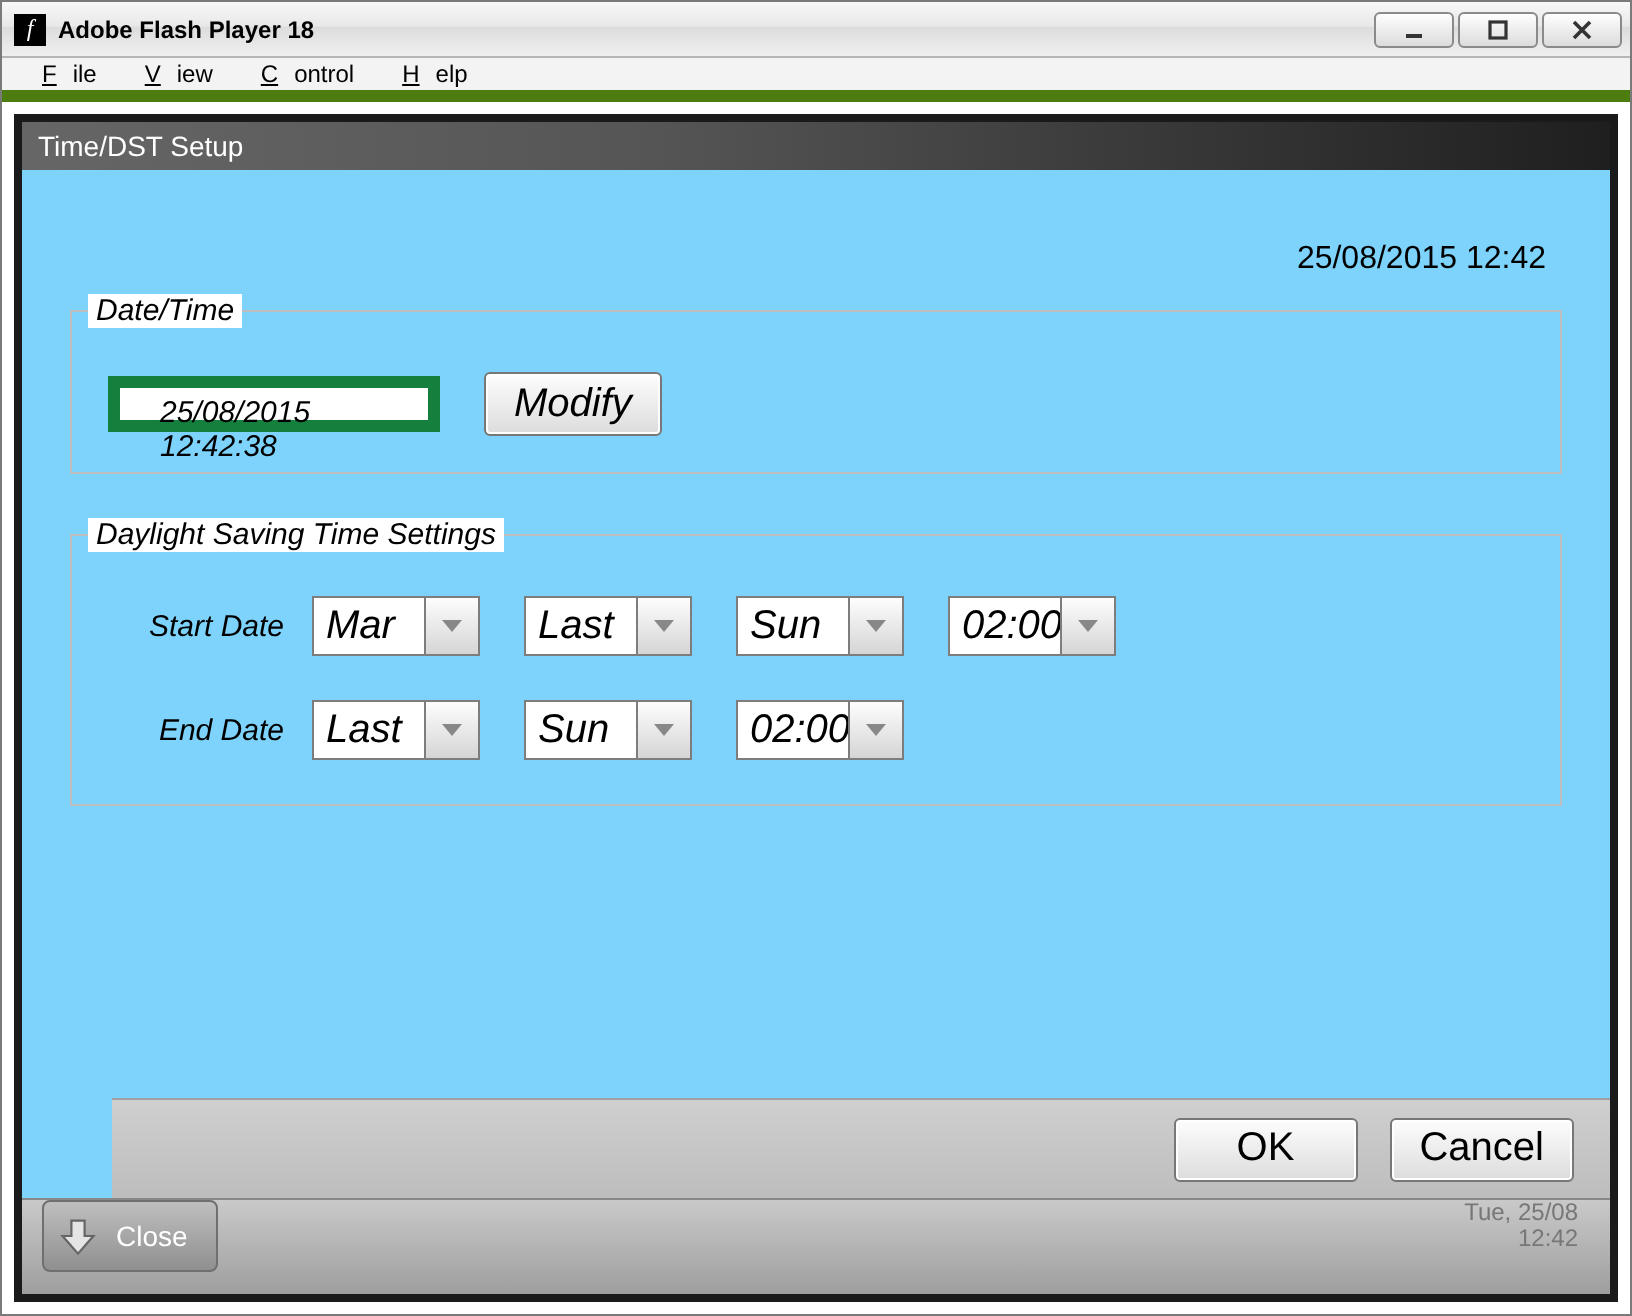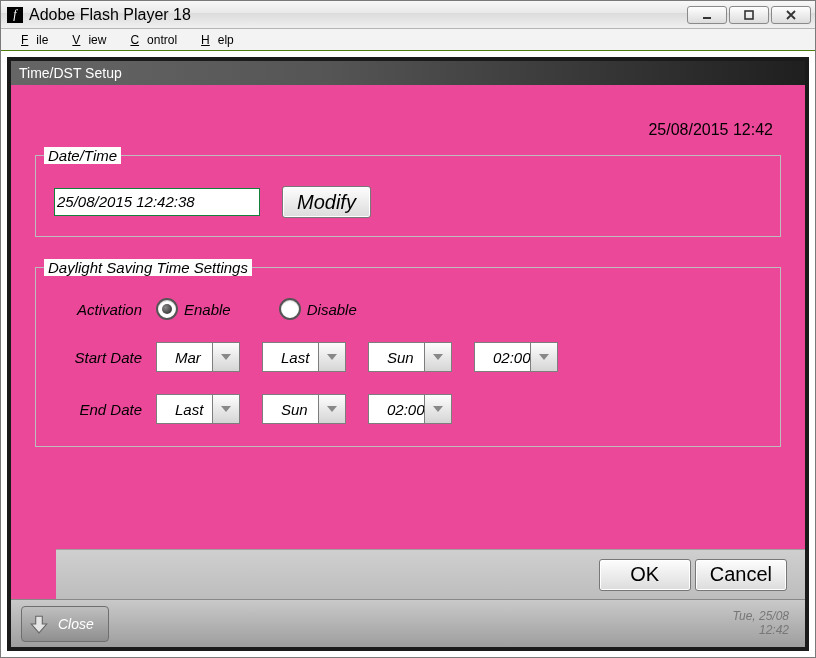--- a/index.html
+++ b/index.html
@@ -25,53 +25,53 @@
     border-bottom:1px solid #b5b5b5;
     display:flex; align-items:center;
     padding:0 4px;
   }
   .titlebar .app-icon{
     width:16px; height:16px; margin:0 6px 0 2px;
     background:#000; display:flex;align-items:center;justify-content:center;
     color:#fff; font-style:italic; font-family:Georgia,serif; font-size:12px;
     border:1px solid #000;
   }
-  .titlebar .title { flex:1; font-size:16px; }
+  .titlebar .title { flex:1; font-size:12px;font-weight:bold; }
   .titlebar .ctrls { display:flex; gap:2px; }
   .winbtn {
     width:40px; height:18px;
     border:1px solid #8a8a8a;
     border-radius:3px;
     background:linear-gradient(#fefefe,#dcdcdc);
     display:flex; align-items:center; justify-content:center;
     font-size:11px;
   }
   .winbtn svg { width:12px; height:12px; }
   .menubar{
     height:22px;
     background:#f3f3f3;
-    border-bottom:1px solid #4d7c0f;
+    border-bottom:6px solid #4d7c0f;
     display:flex; align-items:center;
     padding:0 4px;
     font-size:12px;
   }
   .menubar span{ padding:2px 8px; }
   .menubar span .ul{ text-decoration:underline; }
   
   .client{
     flex:1;
     padding:6px;
     background:#fff;
     display:flex;
   }
   .inner{
     flex:1;
     border:4px solid #1a1a1a;
     display:flex; flex-direction:column;
-    background:#ec4899;
+    background:#7dd3fc;
   }
   .panel-title{
     height:24px;
     background:linear-gradient(90deg,#666 0%,#555 40%,#1f1f1f 100%);
     color:#fff;
     font-size:14px;
     display:flex; align-items:center;
     padding:0 8px;
   }
   .content{
@@ -94,24 +94,24 @@
     font-style:italic;
   }
   fieldset.group > legend{
     padding:0 4px;
     font-size:15px;
     margin-left:-10px;
     background:#fff;
   }
   .dtrow{ display:flex; align-items:center; gap:22px; }
   .textbox{
-    width:206px; height:28px;
-    border:1px solid #15803d;
-    background:#fff;
-    padding:4px 2px;
+    width:166px; height:28px;
+    border:6px solid #15803d;
+    background:#fff;
+    padding:4px 20px;
     font-size:15px;
   }
   .btn3d{
     height:32px;
     min-width:74px;
     border:1px solid #777;
     background:linear-gradient(#fdfdfd,#dcdcdc);
     border-radius:3px;
     font-size:20px;
     padding:0 14px;
@@ -147,47 +147,46 @@
   }
   .dd{
     display:flex; align-items:center;
     margin-right:22px;
   }
   .dd .val{
     height:30px; width:56px;
     border:1px solid #7d7d7d; border-right:none;
     background:#fff;
     display:flex; align-items:center;
-    padding:0 18px;
-    font-size:15px;
+    padding:0 6px;
+    font-size:20px;
   }
   .dd .arrow{
     height:30px; width:28px;
     border:1px solid #7d7d7d;
     background:linear-gradient(#fdfdfd,#d5d5d5);
     display:flex; align-items:center; justify-content:center;
   }
   .dd .arrow svg{ width:14px; height:14px; }
   .footerbar{
     height:50px;
     background:linear-gradient(#cfcfcf,#bdbdbd);
     display:flex; align-items:center; justify-content:flex-end;
-    padding:0 18px; gap:4px;
+    padding:0 18px; gap:16px;
     border-top:1px solid #a0a0a0;
     margin-left:45px;
   }
   .footerbar .btn3d{ min-width:92px; height:32px; }
   .statusbar{
     height:48px;
     background:linear-gradient(#c9c9c9,#9e9e9e);
     border-top:1px solid #888;
-    display:flex; align-items:center;
+    display:flex; 
     padding:0 10px;
     gap:8px;
-    font-style:italic;
   }
   .statusbtn{
     height:36px;
     background:linear-gradient(#bfbfbf,#8f8f8f);
     border:1px solid #6f6f6f;
     border-radius:4px;
     color:#fff;
     font-size:14px;
     display:flex; align-items:center;
     padding:0 14px 0 6px;
@@ -249,31 +248,20 @@
           <legend>Date/Time</legend>
           <div class="dtrow">
             <div class="textbox">25/08/2015 12:42:38</div>
             <div class="btn3d">Modify</div>
           </div>
         </fieldset>
 
         <fieldset class="group">
           <legend>Daylight Saving Time Settings</legend>
 
-          <div class="formrow">
-            <div class="lbl">Activation</div>
-            <div class="radio checked">
-              <div class="dot"></div>
-              <span>Enable</span>
-            </div>
-            <div class="radio">
-              <div class="dot"></div>
-              <span>Disable</span>
-            </div>
-          </div>
 
           <div class="formrow">
             <div class="lbl">Start Date</div>
             <div class="dd">
               <div class="val">Mar</div>
               <div class="arrow">
                   <svg viewBox="0 0 14 14">
                     <path d="M2 4 L7 10 L12 4 Z" fill="#888"></path>
                   </svg>
                 </div>

